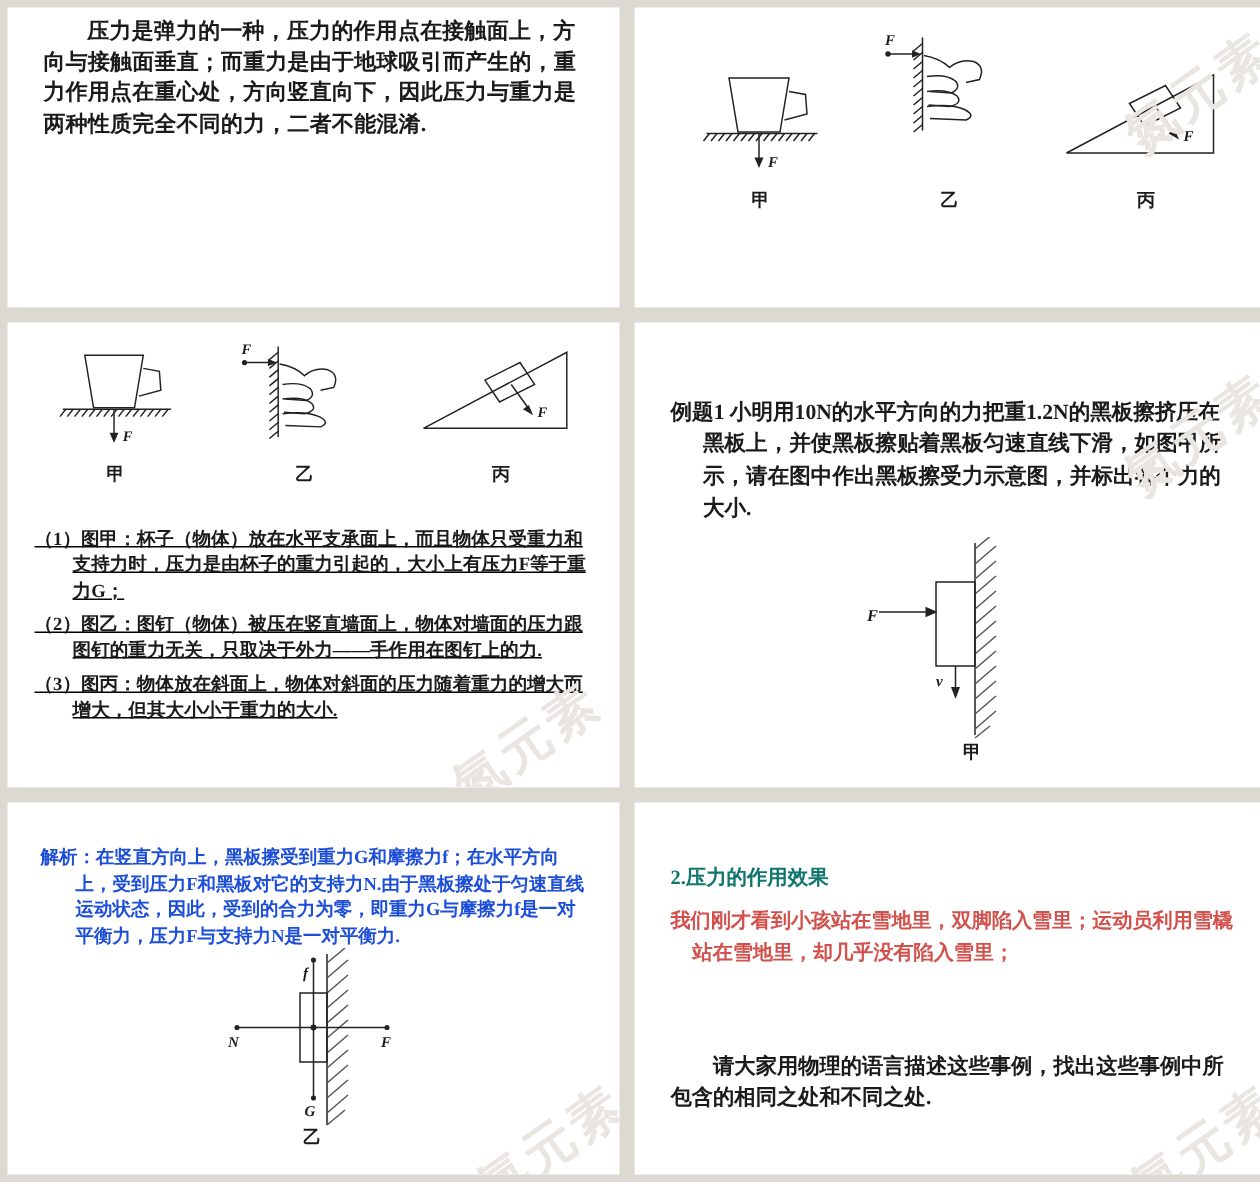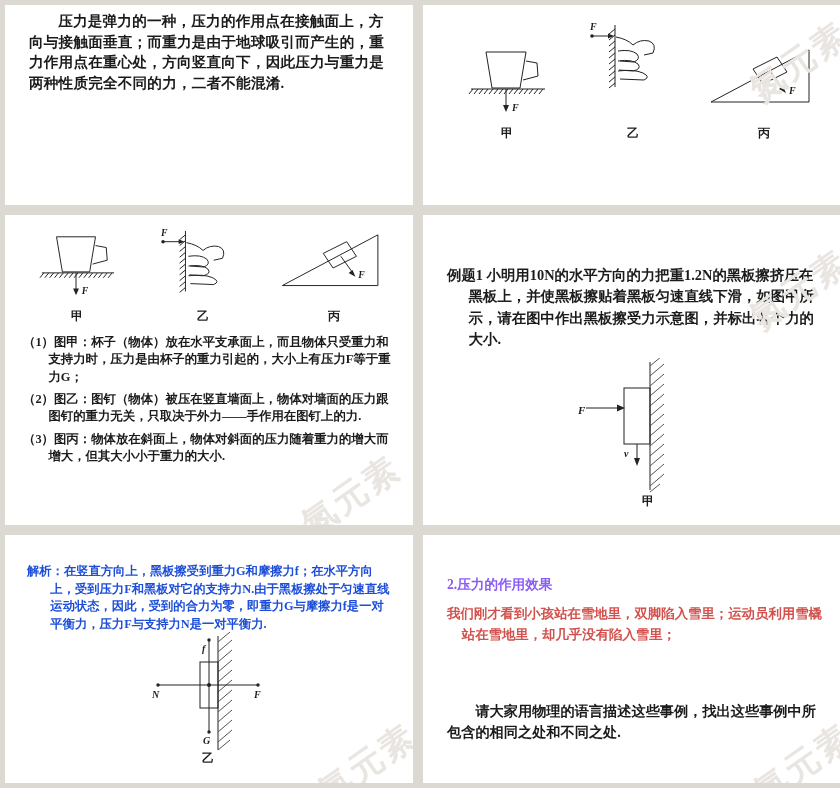--- a/index.html
+++ b/index.html
@@ -62,21 +62,21 @@
     gap:26px;margin-top:16px;
   }
   .fig{display:flex;flex-direction:column;align-items:center;}
   .fig .cap{
     font-size:12px;font-weight:bold;color:#1b1b1b;margin-top:1px;
     font-family:"Liberation Serif","DejaVu Serif",serif;
   }
 
   
   .s3{padding:14px 20px 0 18px;}
-  .s3 .list{margin-top:9px;}
+  .s3 .list{margin-top:26px;text-decoration:underline;}
   .s3 .item{
     font-size:12.4px;line-height:1.40;margin:0 0 5px 0;
     padding-left:2.05em;text-indent:-2.05em;
     letter-spacing:0px;
   }
 
   
   .s4{padding:50px 22px 0 24px;}
   .s4 .q{
     font-size:14.4px;line-height:1.48;
@@ -91,21 +91,21 @@
     padding-left:1.9em;text-indent:-1.9em;margin:0;font-weight:bold;
   }
 
   
   .s6{padding:40px 20px 0 24px;position:relative;}
   .s6 .red{
     color:#d2514c;font-weight:bold;
     font-size:13.4px;line-height:1.5;margin:0 0 7px 0;
   }
   .s6 .red.hang{padding-left:1.1em;text-indent:-1.1em;}
-  .s6 .red.h1{color:#8b5cf6;font-size:13.6px;margin-bottom:9px;}
+  .s6 .red.h1{color:#0f766e;font-size:13.6px;margin-bottom:9px;}
   .s6 .overlay{
     position:absolute;left:24px;right:24px;top:166px;
     color:#1b1b1b;font-weight:bold;font-size:14.2px;line-height:1.45;
     text-indent:2em;
   }
   svg{display:block;}
   .dimline{stroke:#222;stroke-width:1;fill:none;}
 </style>
 </head>
 <body>

